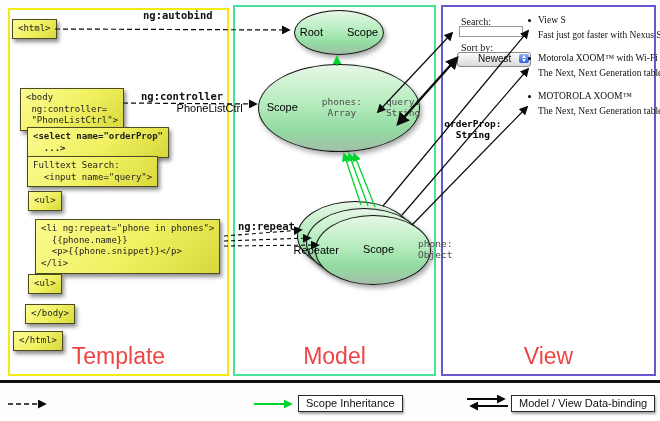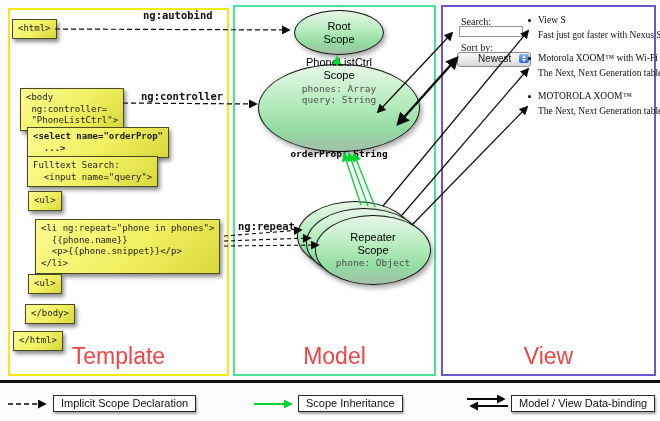--- a/index.html
+++ b/index.html
@@ -14,22 +14,22 @@
   .code-box{position:absolute;white-space:pre;font-family:"DejaVu Sans Mono",monospace;
             font-size:9px;line-height:1.3;color:#1c1c1c;padding:3px 5px;
             background:linear-gradient(135deg,#fbfb90 0%,#f0f060 55%,#d8d83c 100%);
             border:1px solid #4c4c22;box-shadow:2px 3px 4px rgba(0,0,0,.45);}
   .code-box.bold{font-weight:bold;}
   .conn-label{position:absolute;font-family:"DejaVu Sans Mono",monospace;font-weight:bold;
               font-size:10.5px;color:#111;}
   .scope{position:absolute;border:1.5px solid #111;border-radius:50%;
          background:linear-gradient(180deg,#e6f7e6 0%,#b5ecbd 45%,#93dba2 75%,#a3bfa8 100%);
          box-shadow:2px 3px 5px rgba(0,0,0,.35);
-         display:flex;flex-direction:column;align-items:center;justify-content:center;
-         text-align:center;}
+         display:flex;align-items:center;justify-content:center;
+         text-align:center;gap:24px;}
   .scope-title{font-size:11px;line-height:1.15;color:#000;}
   .scope-prop{font-family:"DejaVu Sans Mono",monospace;font-size:9.5px;line-height:1.15;color:#4d4d4d;}
   .scope-prop.bold{font-weight:bold;color:#000;margin-top:43px;}
   .overlay{position:absolute;left:0;top:0;width:660px;height:421px;pointer-events:none;}
   .view-label{position:absolute;font-family:"Liberation Serif",serif;font-size:10px;color:#111;}
   .search-input{position:absolute;left:459px;top:26px;width:58px;height:9px;
                 border:1px solid #9a9a9a;background:#fff;font-size:8px;padding:0 2px;}
   .sort-select{position:absolute;left:457px;top:52px;width:52px;height:13px;
                border:1px solid #8a8a8a;border-radius:3px;
                background:linear-gradient(#fdfdfd,#d8d8d8);
@@ -167,17 +167,16 @@
     <line x1="402" y1="215" x2="528" y2="69" stroke="#0a0a0a" stroke-width="1.2" marker-end="url(#mB)"></line>
     <line x1="412" y1="225" x2="527" y2="107" stroke="#0a0a0a" stroke-width="1.2" marker-end="url(#mB)"></line>
 
     <line x1="8" y1="404" x2="45" y2="404" stroke="#0a0a0a" stroke-width="1.4" stroke-dasharray="5 3" marker-end="url(#mB)"></line>
     <line x1="254" y1="404" x2="291" y2="404" stroke="#00d42e" stroke-width="2" marker-end="url(#mG)"></line>
     <line x1="467" y1="399" x2="504" y2="399" stroke="#0a0a0a" stroke-width="1.8" marker-end="url(#mB)"></line>
     <line x1="508" y1="406" x2="471" y2="406" stroke="#0a0a0a" stroke-width="1.8" marker-end="url(#mB)"></line>
   </svg>
 
   <div class="separator"></div>
-  <div class="legend-box" style="left:53px;">Implicit Scope Declaration</div>
   <div class="legend-box" style="left:298px;">Scope Inheritance</div>
   <div class="legend-box" style="left:511px;">Model / View Data-binding</div>
 
 </div>
 
 </body></html>

